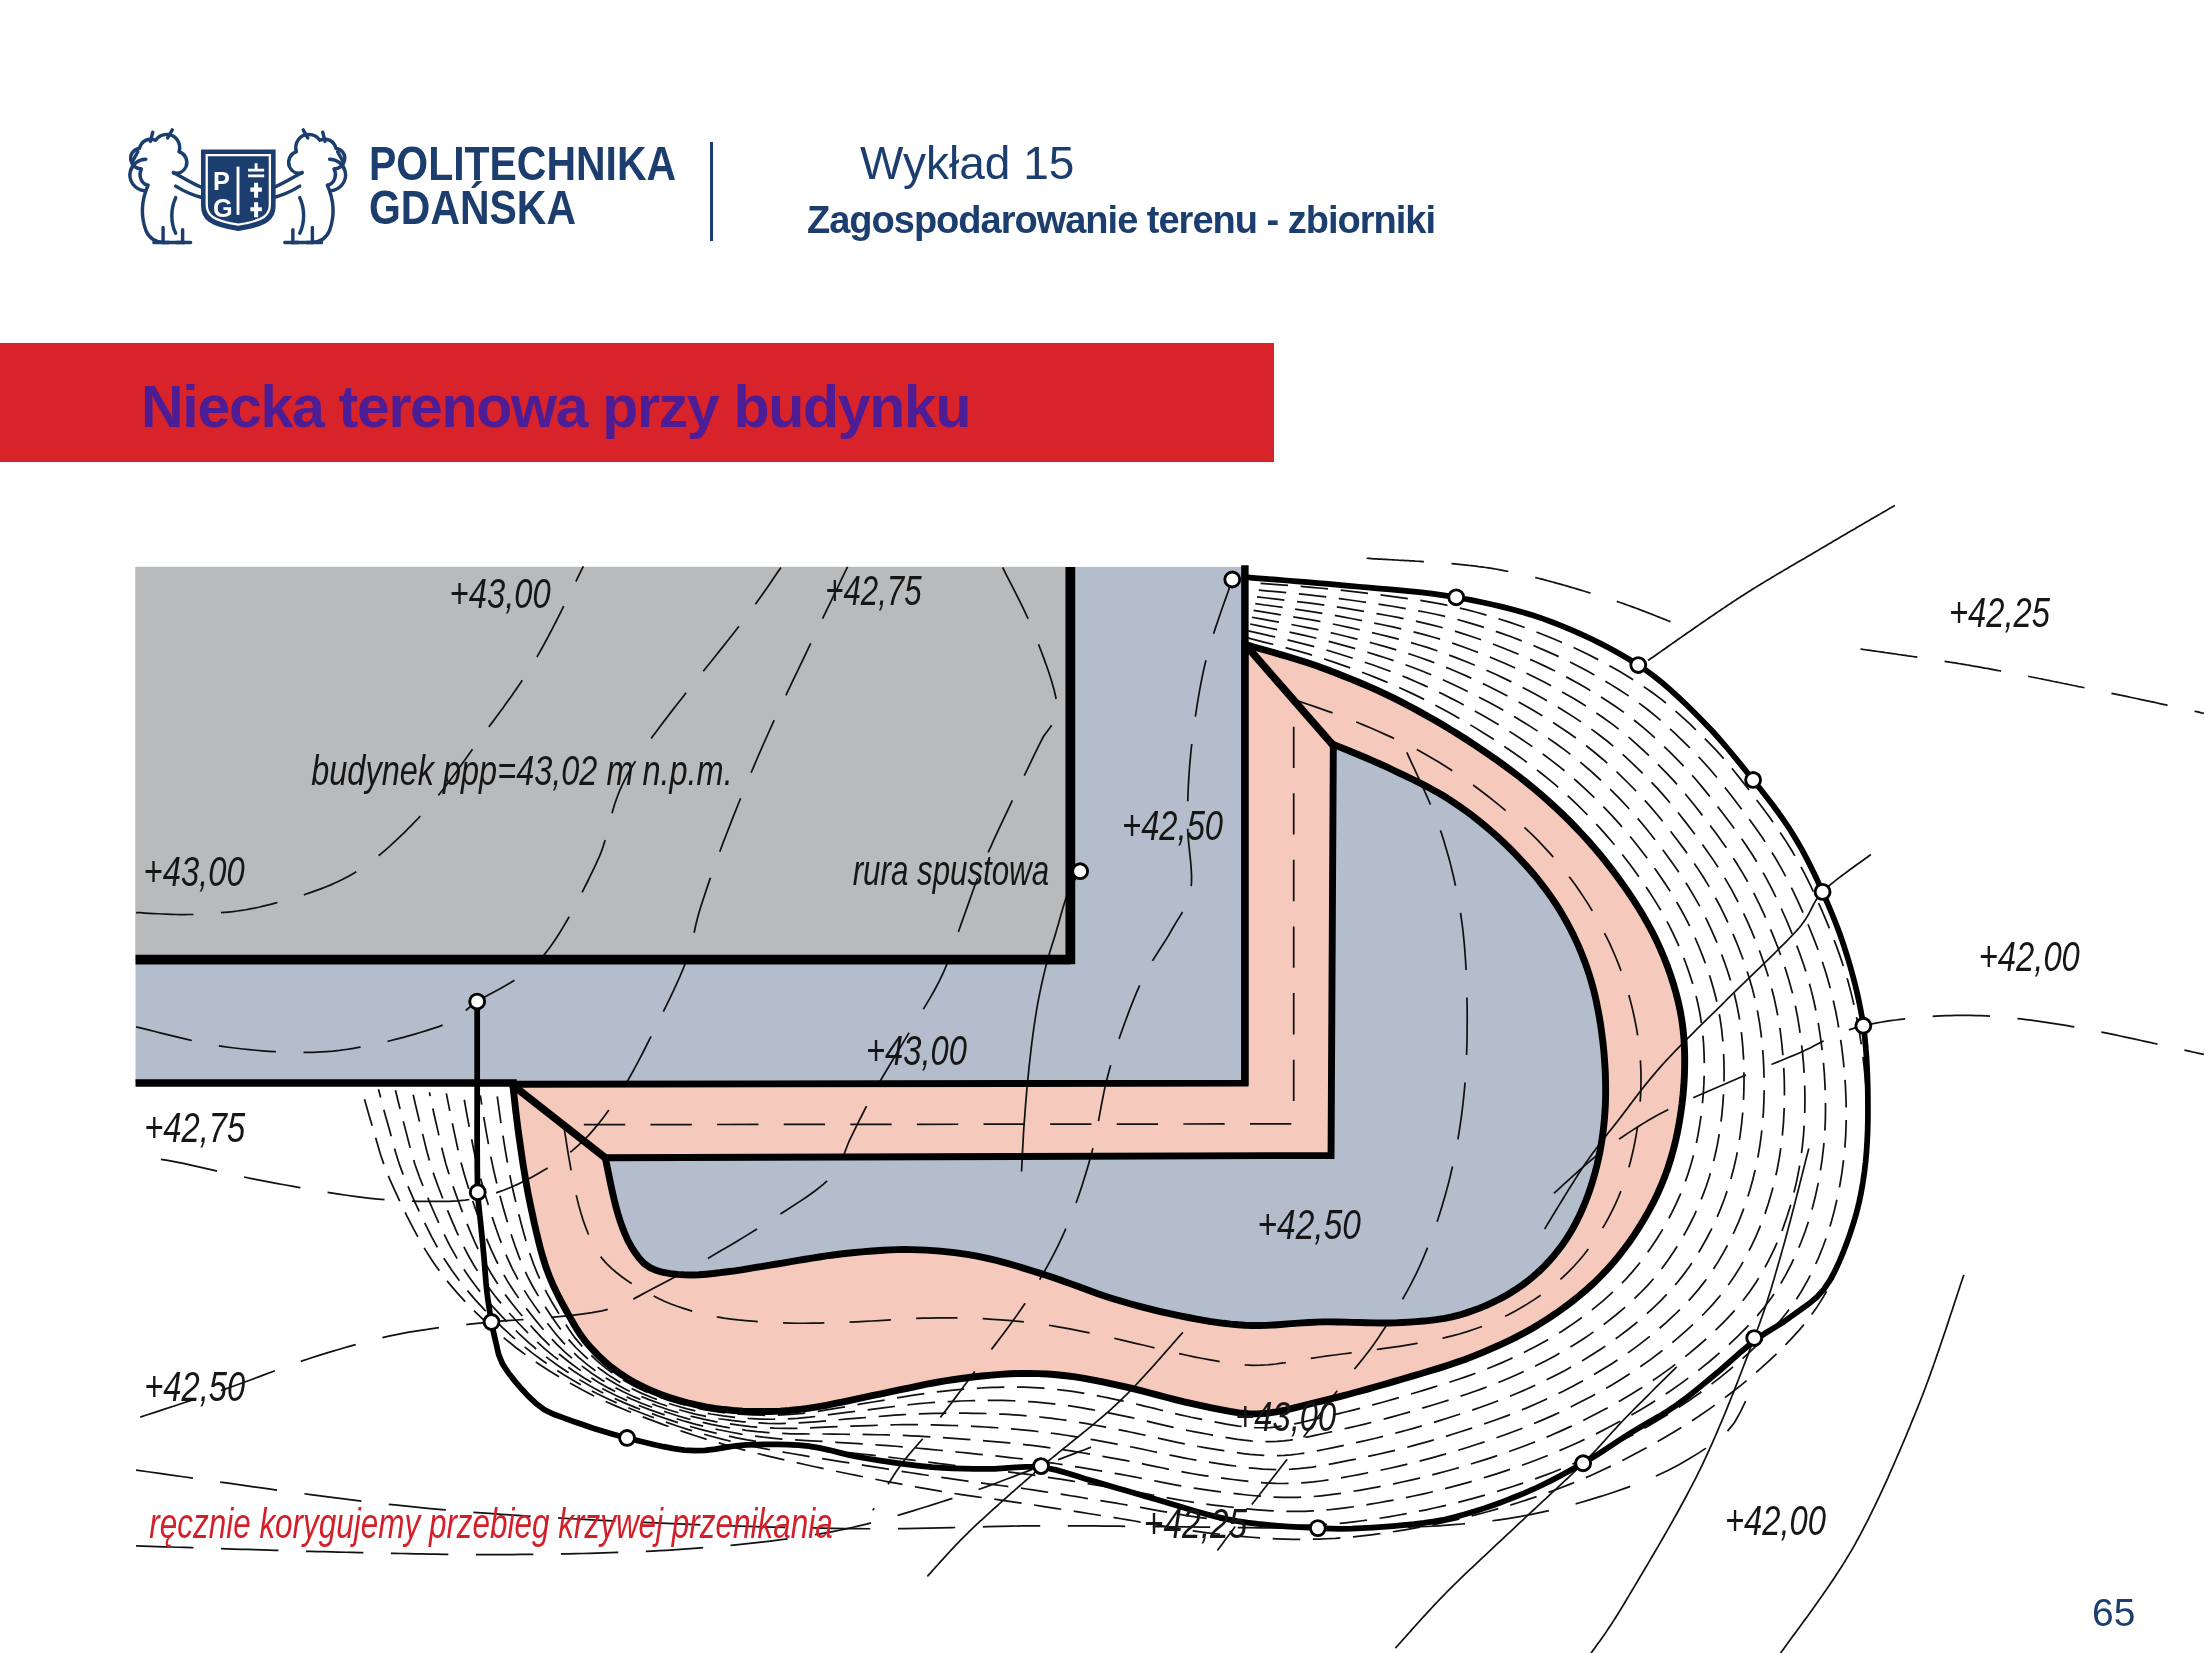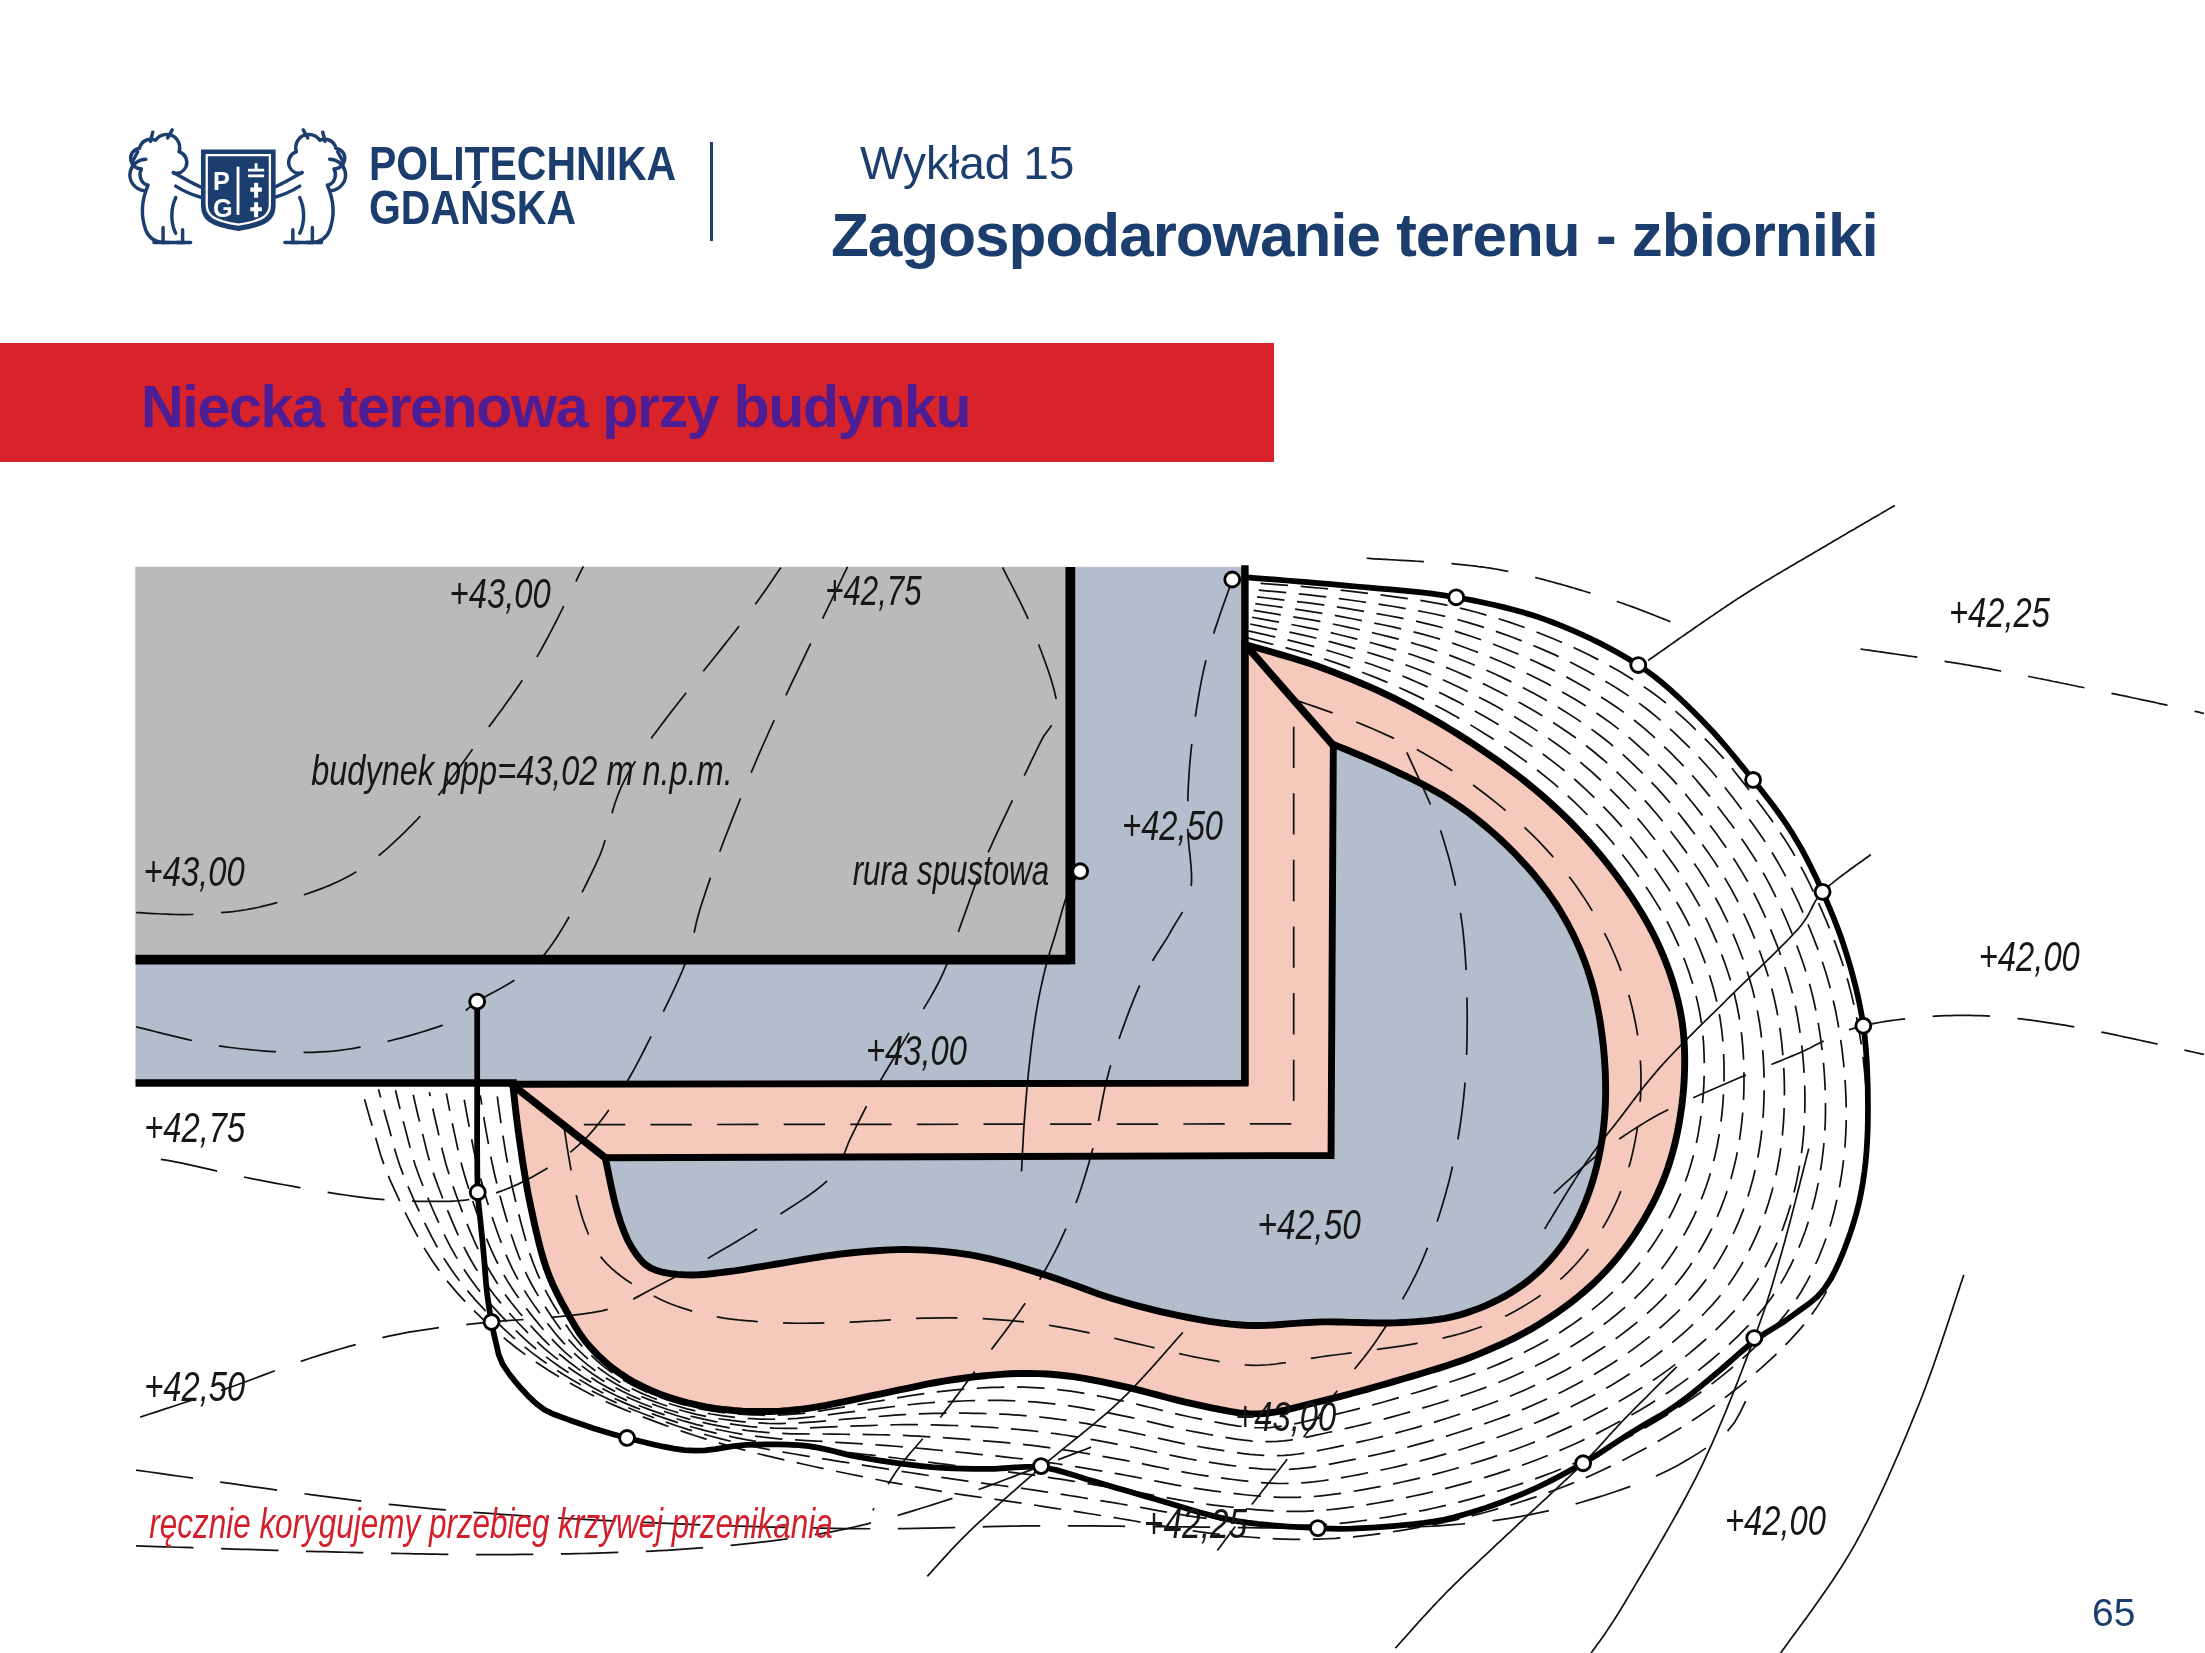--- a/index.html
+++ b/index.html
@@ -33,21 +33,21 @@
 <path d="M446 318v26M436 330h20" stroke="#fff" stroke-width="7" fill="none"></path>
 <path d="M446 352v26M436 364h20" stroke="#fff" stroke-width="7" fill="none"></path>
 </svg>
 
 <div class="navy" style="position:absolute;left:369px;top:142px;font-weight:bold;font-size:48px;line-height:44px;transform:scale(0.853,1);transform-origin:0 0;">POLITECHNIKA<br>GDAŃSKA</div>
 
 <div style="position:absolute;left:710px;top:142px;width:2.9px;height:99px;background:#1c3e6e;"></div>
 
 <div class="navy" style="position:absolute;left:812px;top:136px;font-weight:normal;font-size:46px;margin-left:48px;">Wykład 15</div>
 
-<div class="navy" style="position:absolute;left:807px;top:199px;font-weight:bold;font-size:62px;letter-spacing:-1px;margin-left:24px;">Zagospodarowanie terenu - zbiorniki</div>
+<div class="navy" style="position:absolute;left:807px;top:199px;font-weight:bold;font-size:38px;letter-spacing:-1px;">Zagospodarowanie terenu - zbiorniki</div>
 
 <div style="position:absolute;left:0;top:343px;width:1274px;height:119px;background:#d8232a;"></div>
 
 <div style="position:absolute;left:141px;top:373px;color:#4c1d95;font-weight:bold;font-size:59px;letter-spacing:-1.3px;">Niecka terenowa przy budynku</div>
 
 <div class="navy" style="position:absolute;left:2092px;top:1591px;font-size:39px;">65</div>
 <svg viewBox="0 0 3840 2880" width="2205" height="1654" style="position:absolute;left:0;top:0">
 <style>
  .lbl{font-family:"Liberation Sans",sans-serif;font-style:italic;font-size:74px;fill:#161616;}
  .slope{fill:none;stroke:#111;stroke-width:3;stroke-dasharray:48 22;}

